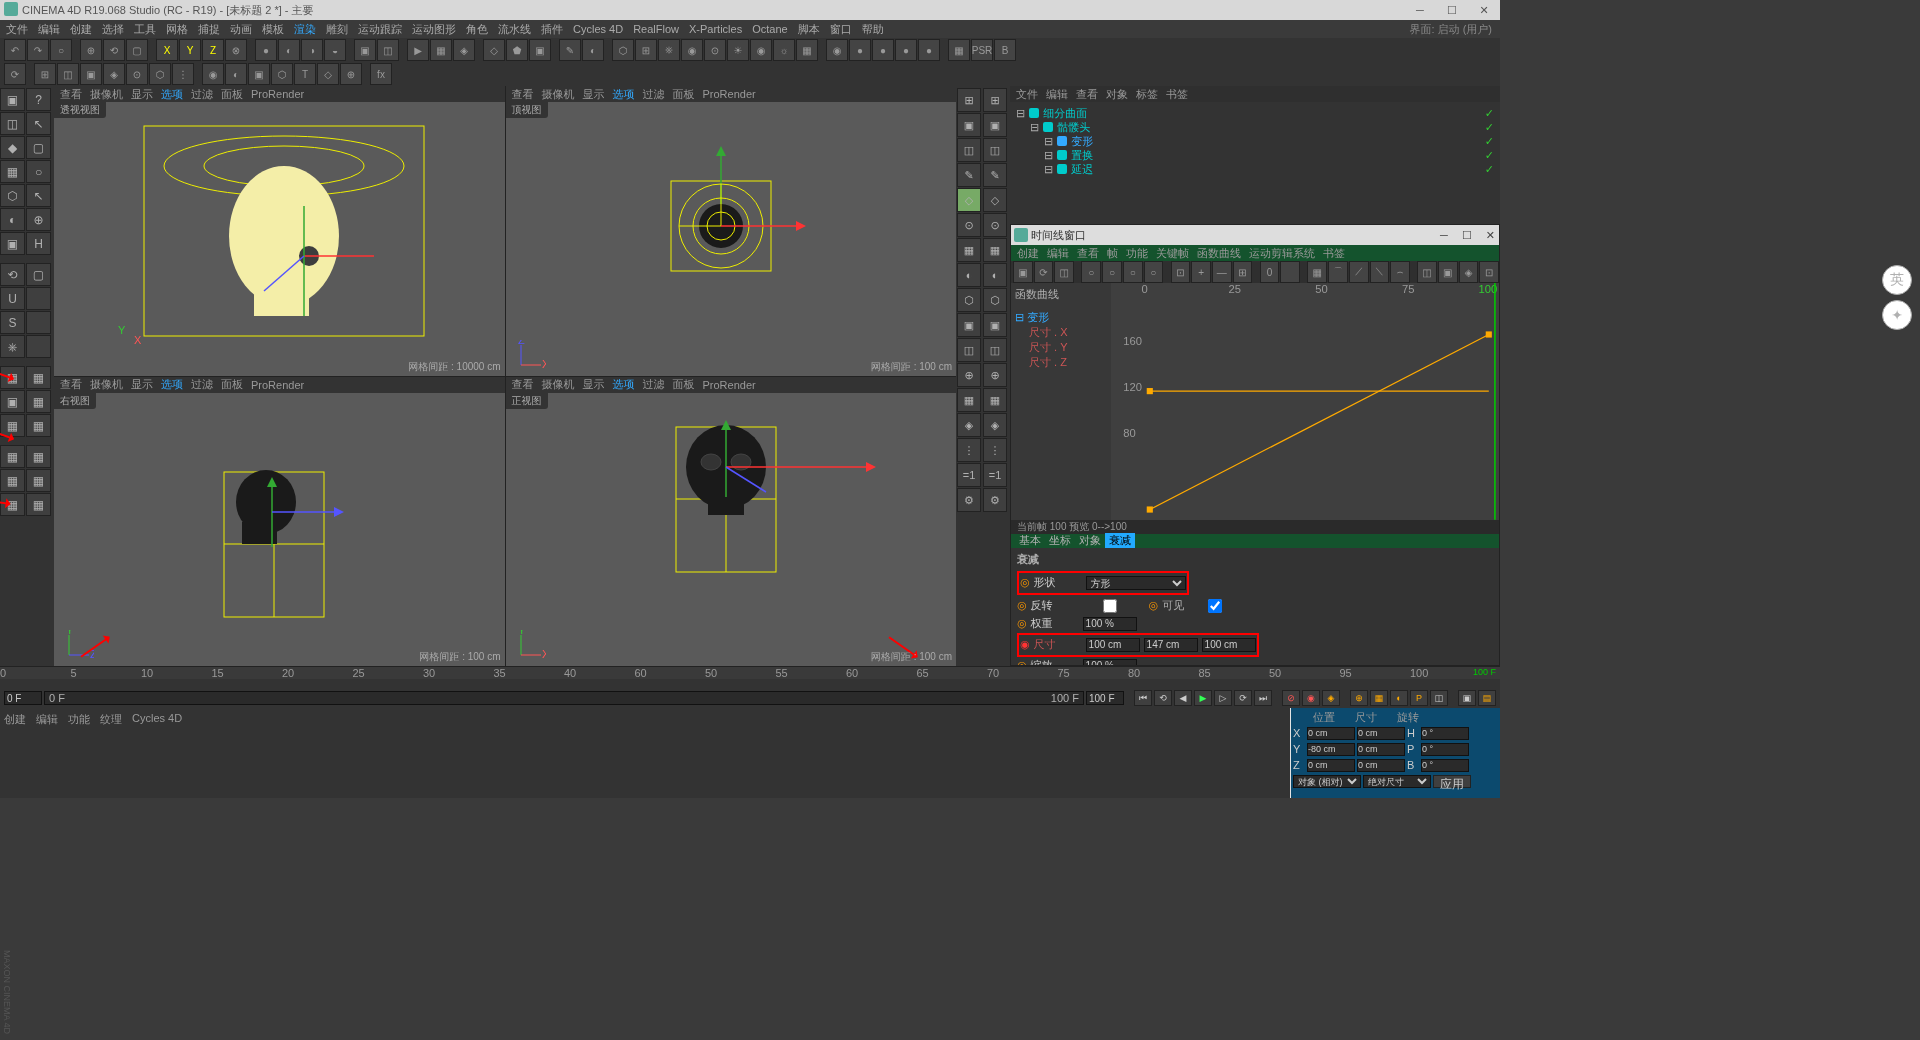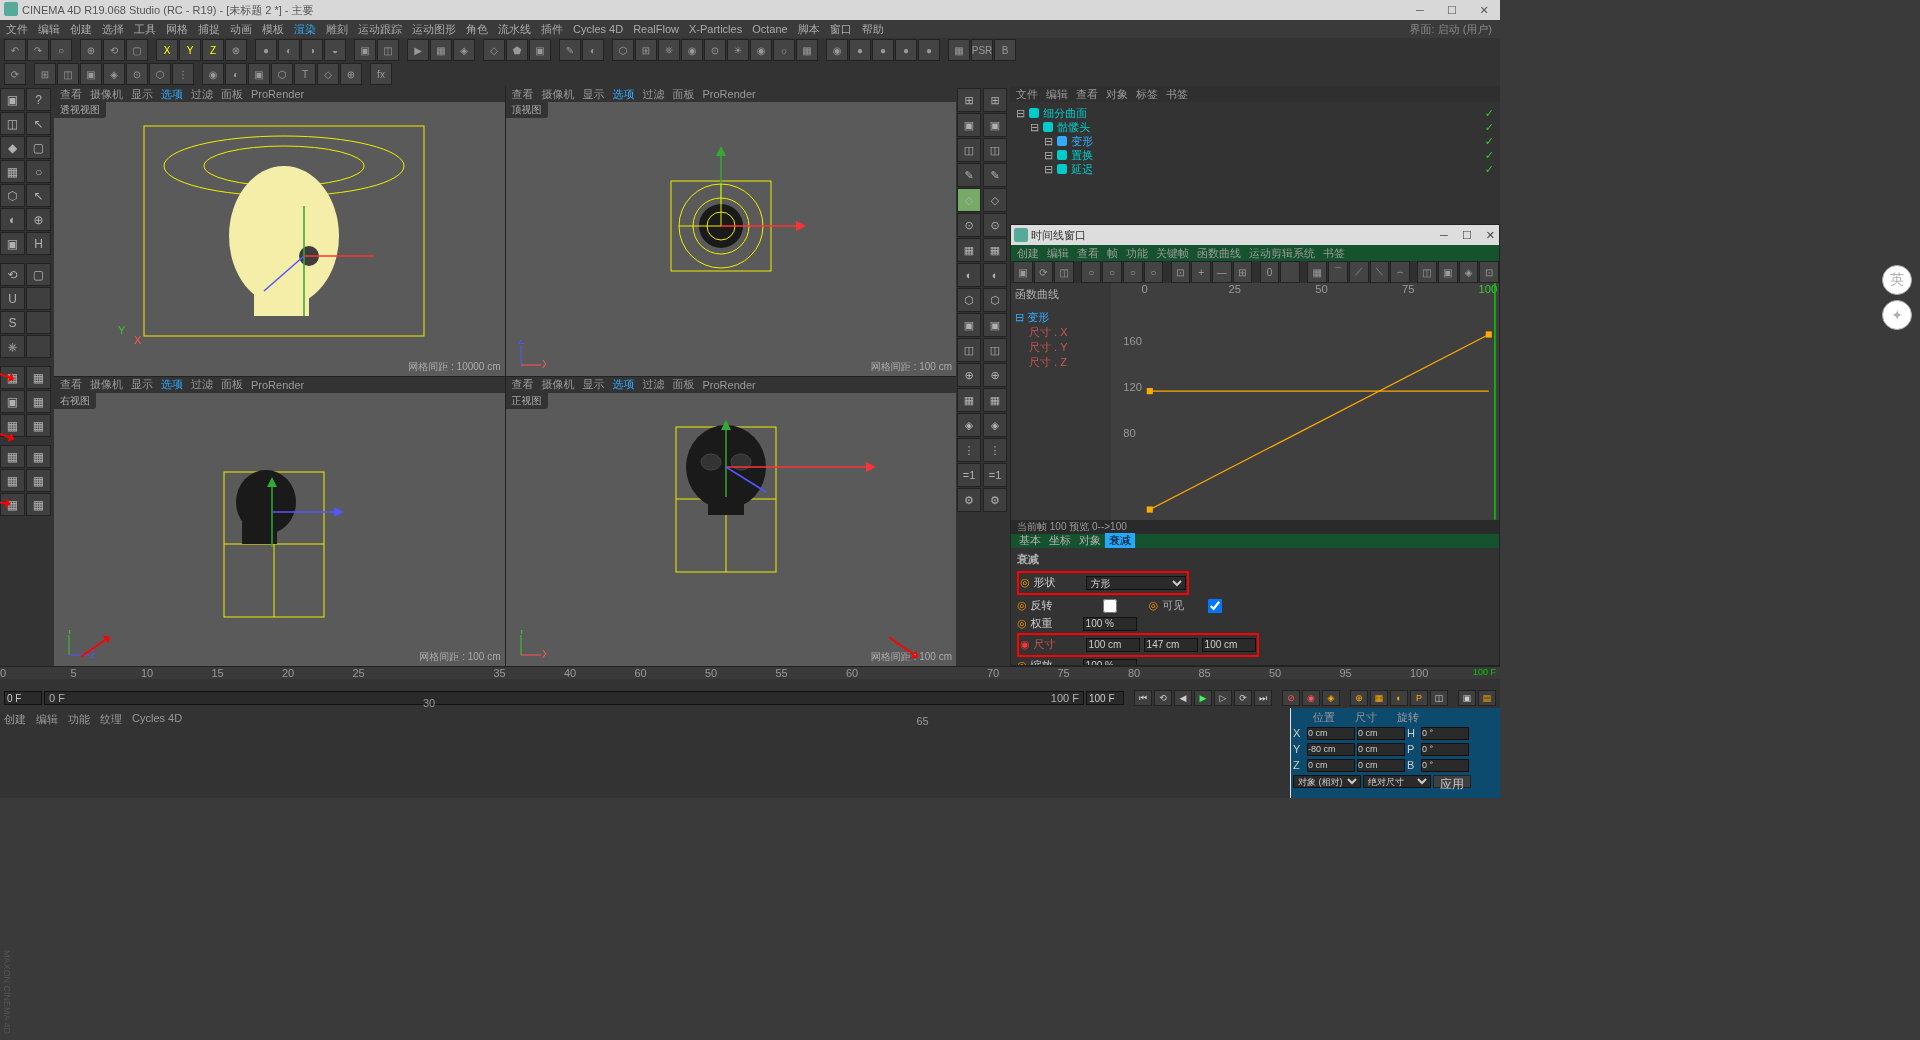--- a/index.html
+++ b/index.html
@@ -623,28 +623,28 @@
 </div>
 
 <div class="bottom-tl">
   <div class="ruler" id="ruler">
       <span style="left: 0%;">0</span>
       <span style="left: 4.7%;">5</span>
       <span style="left: 9.4%;">10</span>
       <span style="left: 14.1%;">15</span>
       <span style="left: 18.8%;">20</span>
       <span style="left: 23.5%;">25</span>
-      <span style="left: 28.2%; margin-top: 30px;">30</span>
+      <span style="left: 28.2%;">30</span>
       <span style="left: 32.9%;">35</span>
       <span style="left: 37.6%;">40</span>
       <span style="left: 42.3%;">60</span>
       <span style="left: 47%;">50</span>
       <span style="left: 51.7%;">55</span>
       <span style="left: 56.4%;">60</span>
-      <span style="left: 61.1%; margin-top: 48px;">65</span>
+      <span style="left: 61.1%;">65</span>
       <span style="left: 65.8%; text-align: center;">70</span>
       <span style="left: 70.5%;">75</span>
       <span style="left: 75.2%;">80</span>
       <span style="left: 79.9%;">85</span>
       <span style="left: 84.6%;">50</span>
       <span style="left: 89.3%;">95</span>
       <span style="left: 94%;">100</span>
     </div>
   <div style="position:absolute;right:4px;top:0;color:#0c0;font-size:9px">100 F</div>
 </div>

